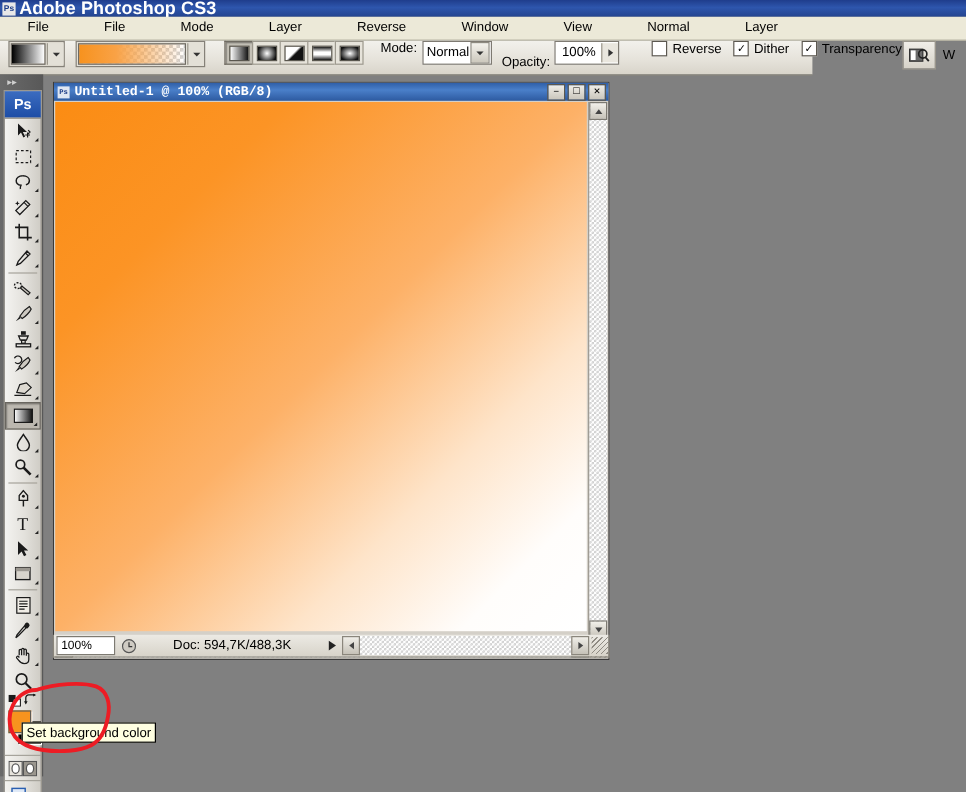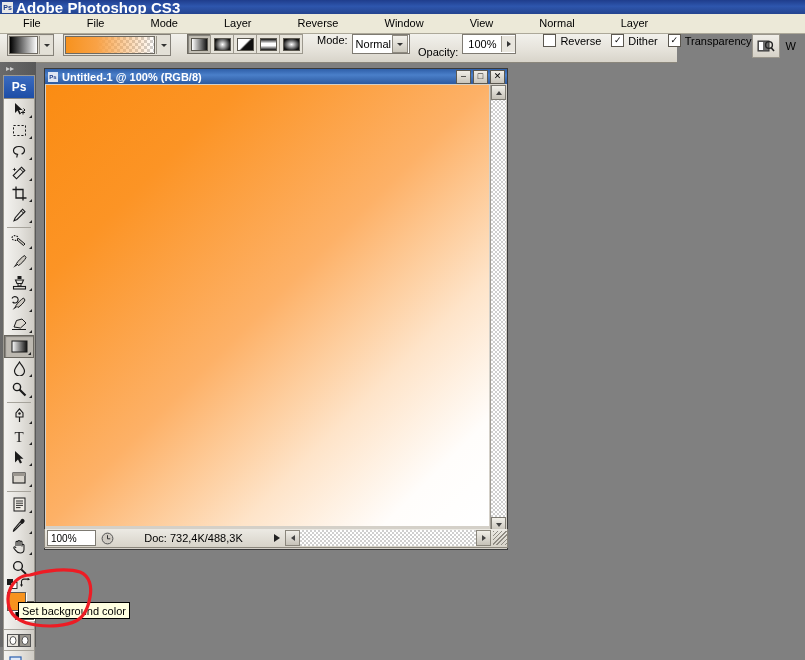--- a/index.html
+++ b/index.html
@@ -148,21 +148,21 @@
   #default-colors{position:absolute;left:1px;top:-8px;width:9px;height:9px;}
   #swap-colors{position:absolute;right:2px;top:-9px;}
   #topmini{height:10px;position:relative;}
 
   #qmask{height:20px;display:flex;align-items:center;justify-content:center;border-top:1px solid #a6a39b;margin-top:3px;}
   #screenmode{height:24px;display:flex;align-items:center;justify-content:center;border-top:1px solid #a6a39b;}
 
   
   #docwin{
     position:absolute;left:44px;top:68px;width:462px;height:480px;
-    border:1px solid #3a3a3a;background:#d4d0c8;
+    border:1px solid #3a3a3a;background:#d4d0c8;font-family:Liberation Mono, monospace;
   }
   #doc-title{
     height:15px;background:linear-gradient(to bottom,#2f5fa8 0%,#4a7fc9 40%,#2d5aa0 100%);
     display:flex;align-items:center;padding-left:3px;
   }
   #doc-icon{width:10px;height:10px;background:#dfe6f2;color:#1c3c87;font-size:6px;font-weight:bold;
     display:flex;align-items:center;justify-content:center;margin-right:4px;}
   #doc-title-text{color:#fff;font-size:11px;font-weight:bold;flex:1;}
   .winbtn{width:13px;height:12px;margin-right:2px;background:linear-gradient(to bottom,#f0eee8,#c9c5bb);
     border:1px solid #5b5850;display:flex;align-items:center;justify-content:center;font-size:9px;line-height:1;color:#000;}
@@ -578,21 +578,21 @@
 </div>
 
 <div id="statusbar">
   <div id="zoom-field">100%</div>
   <div id="status-clock">
     <svg width="13" height="13" viewBox="0 0 13 13">
         <circle cx="6.5" cy="6.5" r="5.4" fill="#cfcbc3" stroke="#555" stroke-width="1"></circle>
         <path d="M6.5 3.2V6.8H9.2" fill="none" stroke="#333" stroke-width="1"></path>
       </svg>
   </div>
-  <div id="status-doc">Doc: 732,4K/488,3K</div>
+  <div id="status-doc">Doc: 594,7K/488,3K</div>
   <div id="status-play">
       <div class="ar-rt-solid"></div>
     </div>
   <div id="status-scroll-l">
       <div class="ar-lf"></div>
     </div>
   <div id="status-track"></div>
   <div id="status-scroll-r">
       <div class="ar-rt"></div>
     </div>

